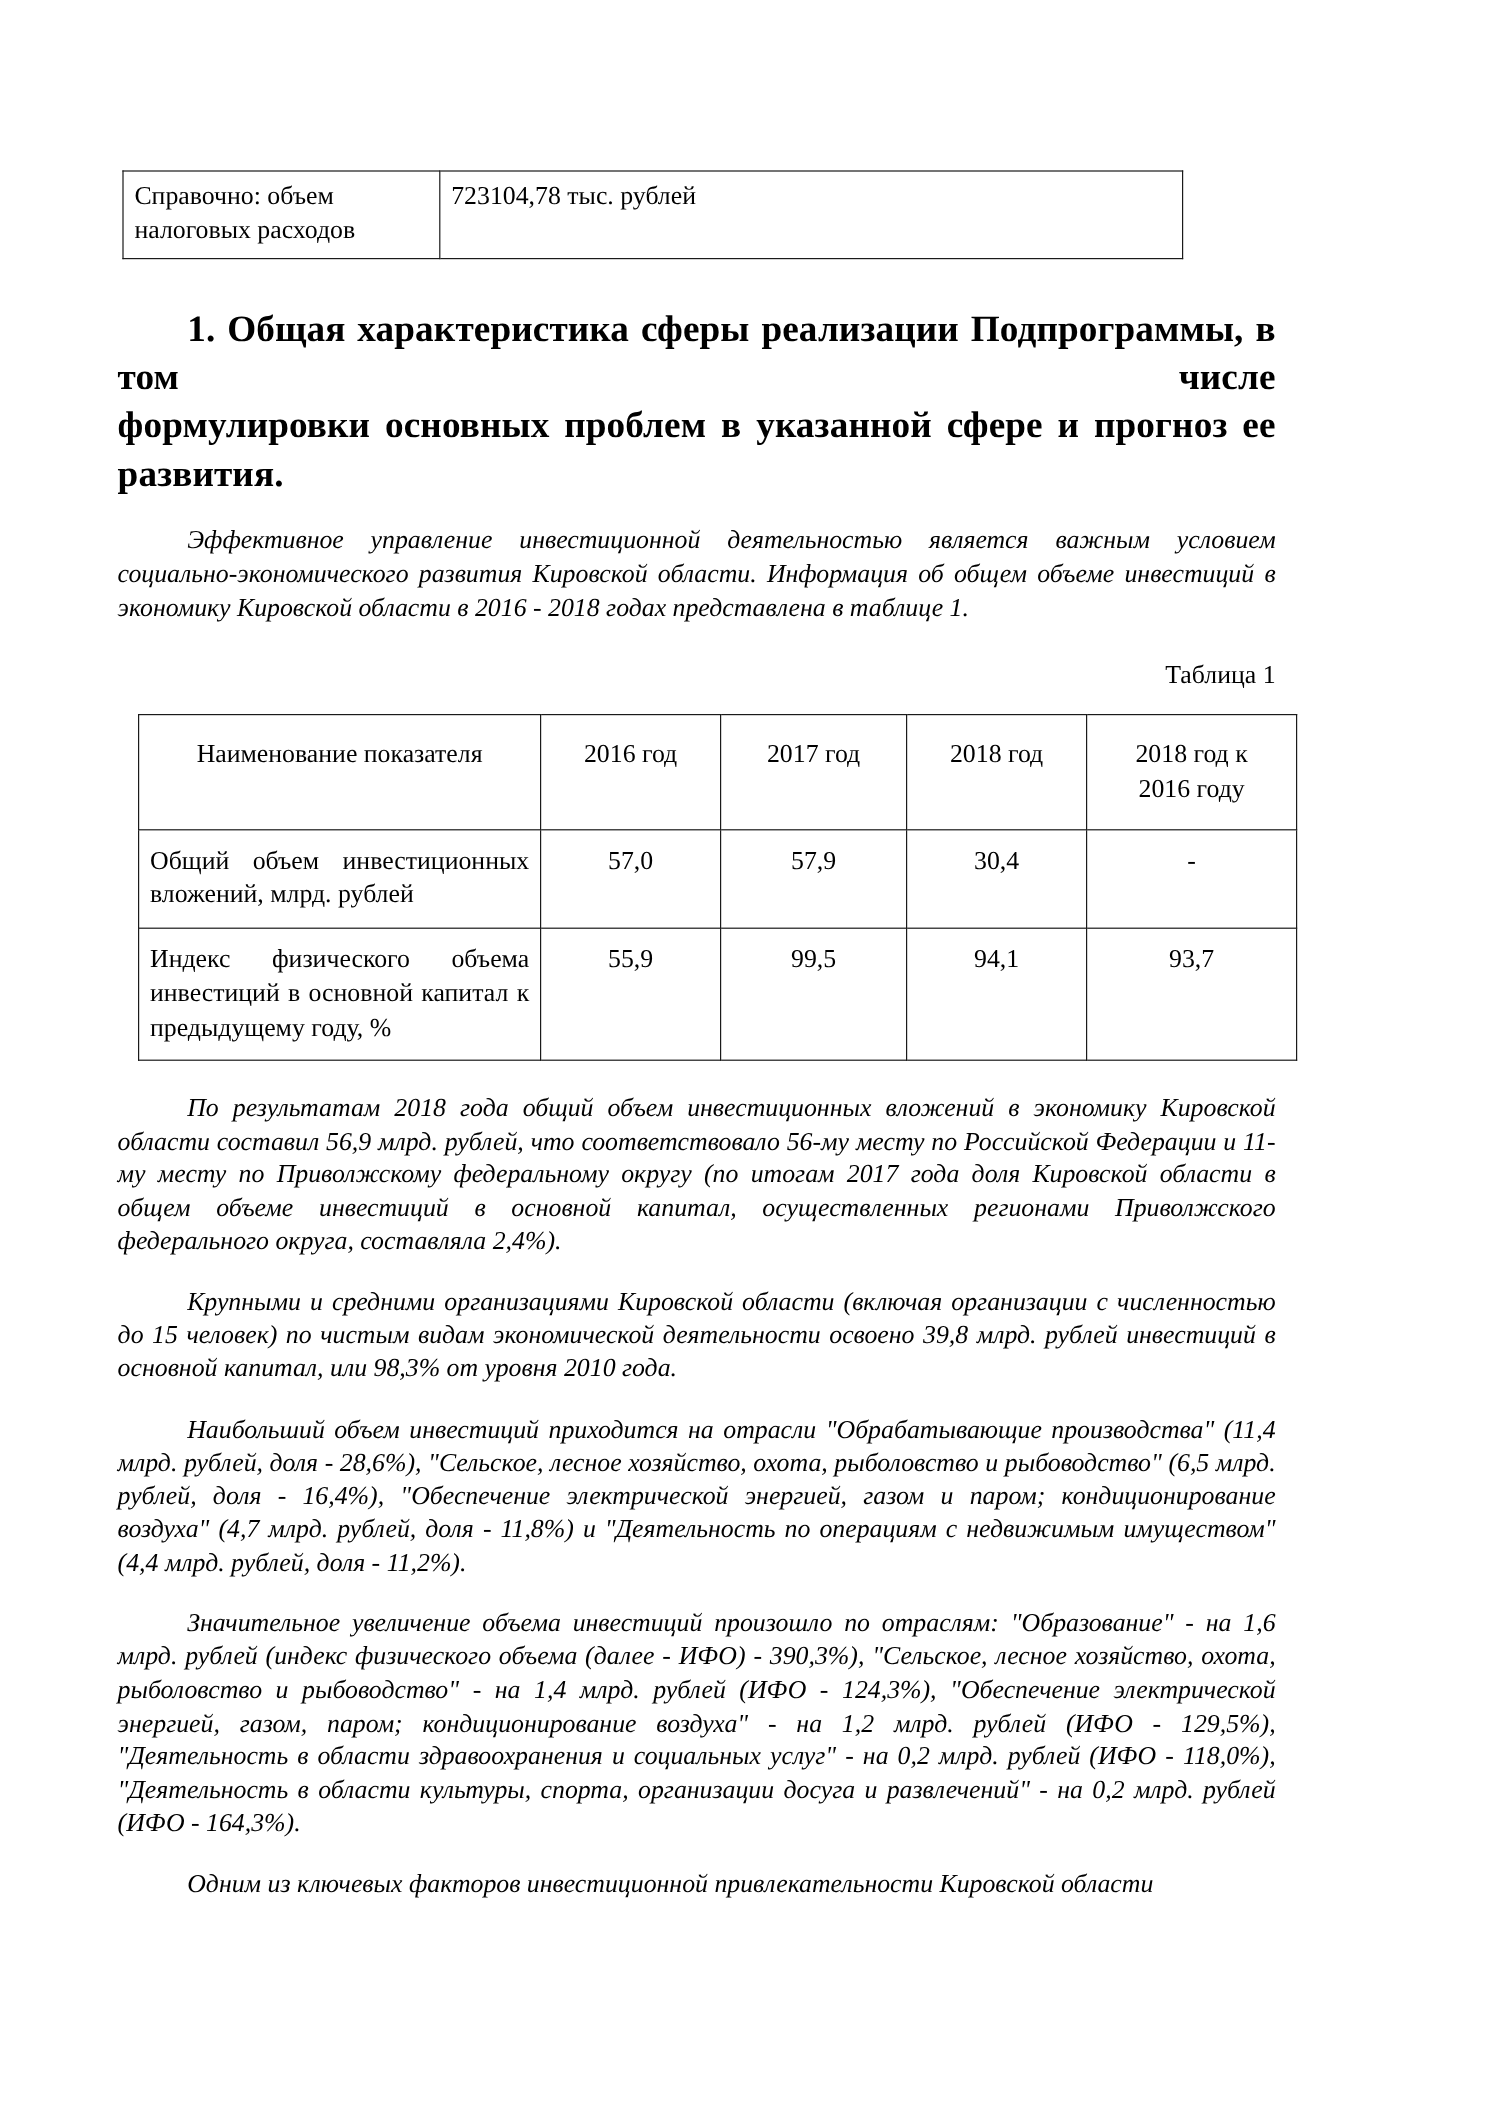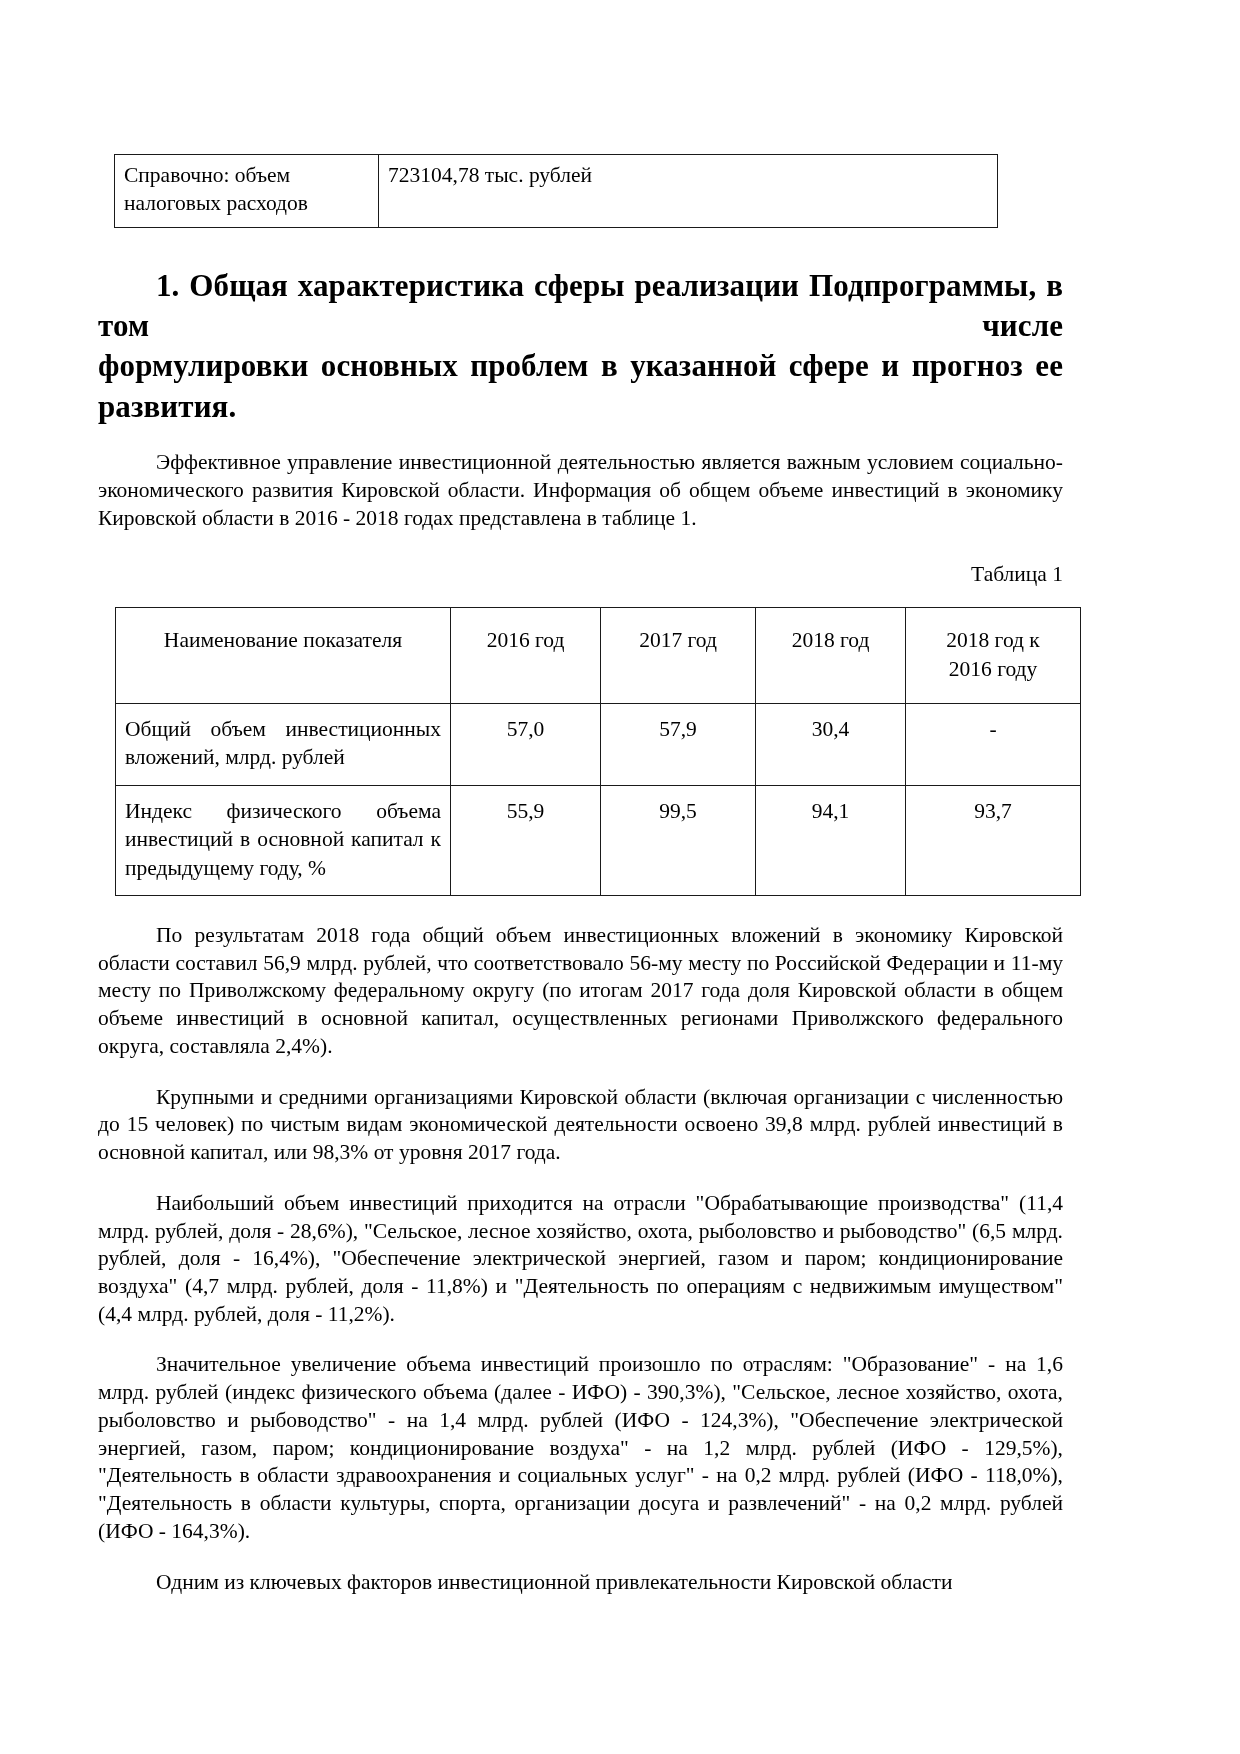--- a/index.html
+++ b/index.html
@@ -23,21 +23,21 @@
     left: 98px;
     top: 138px;
     width: 965px;
   }
 
   
   table.ref-table {
     width: 845px;
     border-collapse: collapse;
     table-layout: fixed;
-    margin: 16px;
+    margin: 4px;
   }
   table.ref-table td {
     border: 1.5px solid #1a1a1a;
     padding: 7px 9px 9px 9px;
     font-size: 21.5px;
     line-height: 1.30;
     vertical-align: top;
   }
   td.ref-label { width: 245px; }
   td.ref-value { width: 600px; }
@@ -67,20 +67,21 @@
   }
 
   
   p.body {
     font-size: 21.5px;
     line-height: 1.29;
     text-align: justify;
     text-indent: 58px;
     margin: 22px 0 0 0;
     hyphens: none;
+    font-style: italic;
   }
   p.body.tight { margin-top: 23px; }
 
   .table-caption {
     font-size: 21.5px;
     text-align: right;
     margin: 30px 0 0 0;
   }
 
   
@@ -173,19 +174,19 @@
           <td class="cell-name">Индекс физического объема инвестиций в основной капитал к предыдущему году, %</td>
           <td class="cell-num">55,9</td>
           <td class="cell-num">99,5</td>
           <td class="cell-num">94,1</td>
           <td class="cell-num">93,7</td>
         </tr>
       </tbody>
     </table>
 
     <p class="body" style="margin-top:26px;">По результатам 2018 года общий объем инвестиционных вложений в экономику Кировской области составил 56,9 млрд. рублей, что соответствовало 56-му месту по Российской Федерации и 11-му месту по Приволжскому федеральному округу (по итогам 2017 года доля Кировской области в общем объеме инвестиций в основной капитал, осуществленных регионами Приволжского федерального округа, составляла 2,4%).</p>
-    <p class="body tight">Крупными и средними организациями Кировской области (включая организации с численностью до 15 человек) по чистым видам экономической деятельности освоено 39,8 млрд. рублей инвестиций в основной капитал, или 98,3% от уровня 2017 года.</p>
+    <p class="body tight">Крупными и средними организациями Кировской области (включая организации с численностью до 15 человек) по чистым видам экономической деятельности освоено 39,8 млрд. рублей инвестиций в основной капитал, или 98,3% от уровня 2010 года.</p>
     <p class="body tight">Наибольший объем инвестиций приходится на отрасли "Обрабатывающие производства" (11,4 млрд. рублей, доля - 28,6%), "Сельское, лесное хозяйство, охота, рыболовство и рыбоводство" (6,5 млрд. рублей, доля - 16,4%), "Обеспечение электрической энергией, газом и паром; кондиционирование воздуха" (4,7 млрд. рублей, доля - 11,8%) и "Деятельность по операциям с недвижимым имуществом" (4,4 млрд. рублей, доля - 11,2%).</p>
     <p class="body tight">Значительное увеличение объема инвестиций произошло по отраслям: "Образование" - на 1,6 млрд. рублей (индекс физического объема (далее - ИФО) - 390,3%), "Сельское, лесное хозяйство, охота, рыболовство и рыбоводство" - на 1,4 млрд. рублей (ИФО - 124,3%), "Обеспечение электрической энергией, газом, паром; кондиционирование воздуха" - на 1,2 млрд. рублей (ИФО - 129,5%), "Деятельность в области здравоохранения и социальных услуг" - на 0,2 млрд. рублей (ИФО - 118,0%), "Деятельность в области культуры, спорта, организации досуга и развлечений" - на 0,2 млрд. рублей (ИФО - 164,3%).</p>
     <p class="body tight">Одним из ключевых факторов инвестиционной привлекательности Кировской области</p>
 
   </div>
 </div>
 
 </body></html>

